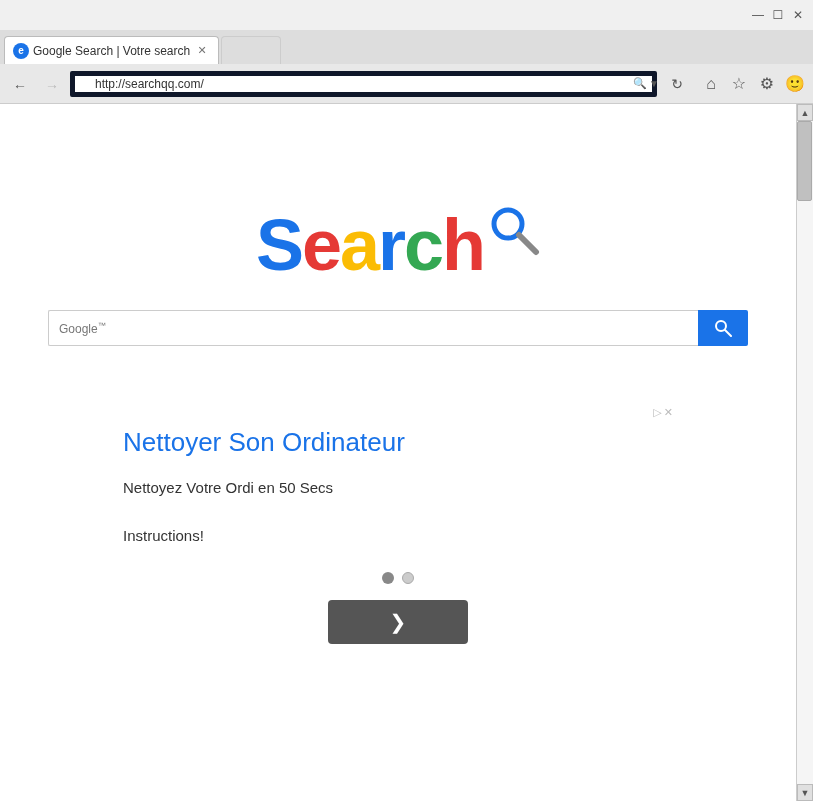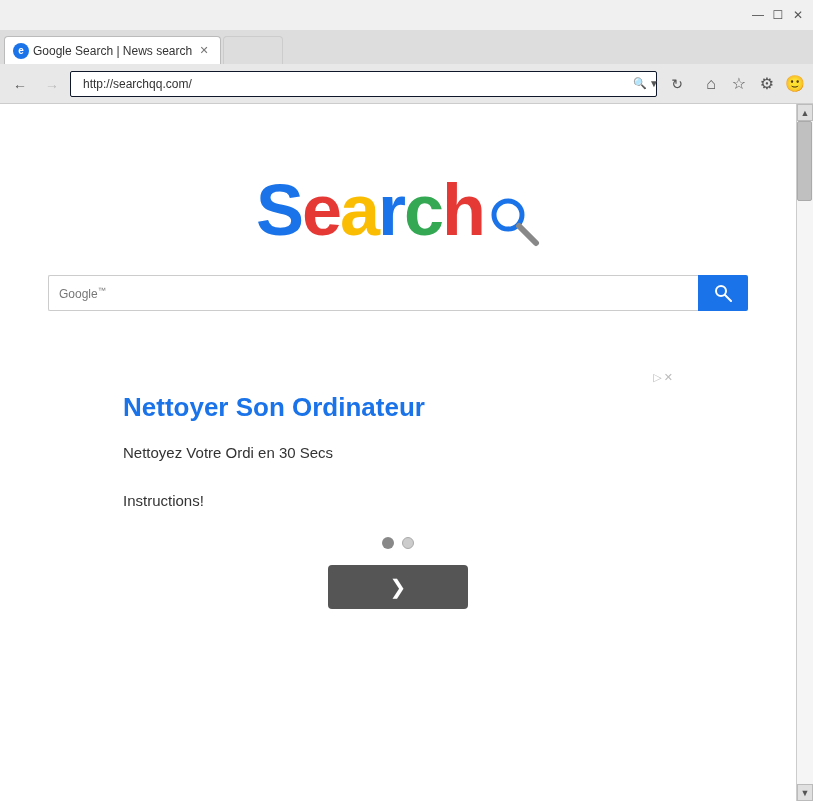--- a/index.html
+++ b/index.html
@@ -16,57 +16,57 @@
     
     .tab-bar { height: 34px; background: #ddd; display: flex; align-items: flex-end; padding: 0 4px; }
     .tab { height: 28px; background: #fff; border: 1px solid #bbb; border-bottom: none; border-radius: 4px 4px 0 0; display: flex; align-items: center; padding: 0 8px; gap: 4px; min-width: 200px; font-size: 12px; color: #333; }
     .tab-label { flex: 1; white-space: nowrap; overflow: hidden; text-overflow: ellipsis; font-size: 12px; }
     .tab-close { font-size: 11px; color: #777; cursor: pointer; width: 16px; height: 16px; display: flex; align-items: center; justify-content: center; border-radius: 2px; }
 
     
     .address-bar { height: 40px; background: #e8e8e8; display: flex; align-items: center; padding: 4px 6px; gap: 4px; border-bottom: 1px solid #ccc; }
     .nav-btn { width: 28px; height: 28px; border-radius: 50%; border: none; background: none; cursor: pointer; display: flex; align-items: center; justify-content: center; font-size: 14px; color: #555; }
     .nav-btn.disabled { color: #bbb; cursor: default; }
-    .url-input { flex: 1; height: 26px; border: 1px solid #0f172a; border-radius: 2px; padding: 0 12px; font-size: 12px; color: #333; background: #fff; outline: none; }
+    .url-input { flex: 1; height: 26px; border: 5px solid #0f172a; border-radius: 2px; padding: 0 20px; font-size: 12px; color: #333; background: #fff; outline: none; }
     .toolbar-icons { display: flex; gap: 4px; align-items: center; margin-left: 4px; }
     .toolbar-icon { width: 24px; height: 24px; display: flex; align-items: center; justify-content: center; font-size: 16px; cursor: pointer; color: #555; }
 
     
     .content-area { flex: 1; display: flex; overflow: hidden; }
     .page-content { flex: 1; overflow-y: auto; background: #fff; }
     .scrollbar { width: 17px; background: #f0f0f0; border-left: 1px solid #ccc; display: flex; flex-direction: column; }
     .scroll-btn { width: 100%; height: 17px; background: #e0e0e0; border: 1px solid #bbb; display: flex; align-items: center; justify-content: center; cursor: pointer; font-size: 9px; color: #555; }
     .scroll-track { flex: 1; background: #f5f5f5; position: relative; }
     .scroll-thumb { width: 15px; background: #c0c0c0; border: 1px solid #aaa; border-radius: 2px; position: absolute; top: 0; left: 0; height: 80px; }
 
     
     .page-inner { min-height: 700px; background: #fff; display: flex; flex-direction: column; align-items: center; padding: 0 0 40px 0; }
 
     
-    .logo-section { margin-top: 65px; display: flex; align-items: flex-end; }
+    .logo-section { margin-top: 100px; display: flex; align-items: flex-start; }
     .logo-text { font-size: 72px; font-weight: bold; letter-spacing: -2px; }
     .letter-S { color: #1a73e8; }
     .letter-e { color: #e53935; }
     .letter-a { color: #fbbc04; }
     .letter-r { color: #1a73e8; }
     .letter-c { color: #34a853; }
     .letter-h { color: #e53935; }
     .magnifier { margin-left: 4px; }
 
     
     .search-section { margin-top: 24px; display: flex; align-items: center; gap: 0; width: 700px; max-width: 90%; }
     .search-input-wrapper { flex: 1; height: 36px; border: 1px solid #ccc; border-right: none; display: flex; align-items: center; padding: 0 10px; border-radius: 2px 0 0 2px; }
     .search-input-wrapper input { border: none; outline: none; font-size: 13px; width: 100%; color: #333; }
     .search-button { width: 50px; height: 36px; background: #1a73e8; border: none; border-radius: 0 2px 2px 0; cursor: pointer; display: flex; align-items: center; justify-content: center; }
 
     
     .ad-section { margin-top: 60px; width: 550px; position: relative; }
     .ad-badge { position: absolute; top: 0; right: 0; display: flex; align-items: center; gap: 2px; }
 
-    .ad-title { font-size: 26px; font-weight: bold; color: #1a73e8; margin-top: 20px; line-height: 1.3; }
+    .ad-title { font-size: 26px; font-weight: normal; color: #1a73e8; margin-top: 20px; line-height: 1.3; }
     .ad-body { font-size: 15px; color: #333; margin-top: 16px; line-height: 1.6; }
 
     
     .carousel-dots { display: flex; gap: 8px; justify-content: center; margin-top: 24px; }
     .dot { width: 12px; height: 12px; border-radius: 50%; }
     .dot-active { background: #888; }
     .dot-inactive { background: #ccc; border: 1px solid #aaa; }
 
     
     .next-btn { margin-top: 16px; width: 140px; height: 44px; background: #555; border: none; border-radius: 4px; cursor: pointer; display: flex; align-items: center; justify-content: center; }
@@ -84,21 +84,21 @@
     <div class="window-controls">
       <button class="win-btn">—</button>
       <button class="win-btn">☐</button>
       <button class="win-btn">✕</button>
     </div>
   </div>
 
   <div class="tab-bar">
     <div class="tab">
       <span class="ie-favicon">e</span>
-      <span class="tab-label">Google Search | News search</span>
+      <span class="tab-label">Google Search | Votre search</span>
       <span class="tab-close">✕</span>
     </div>
     <div style="width:60px; height:28px; background:#ddd; margin-left:2px; border-radius:4px 4px 0 0; border:1px solid #ccc; border-bottom:none;"></div>
   </div>
 
   <div class="address-bar">
     <button class="nav-btn">←</button>
     <button class="nav-btn disabled">→</button>
     <input class="url-input" type="text" value="http://searchqq.com/" style="">
     <span style="display:flex;align-items:center;gap:2px;margin-left:-28px;">
@@ -147,21 +147,21 @@
 
         <div class="ad-section">
           <div class="ad-badge">
             <span style="font-size:11px;color:#bbb;">▷</span>
             <span style="font-size:11px;color:#bbb;">✕</span>
           </div>
           <div class="ad-title">
             <span>Nettoyer Son Ordinateur</span>
           </div>
           <div class="ad-body">
-            <span>Nettoyez Votre Ordi en 30 Secs</span><br>
+            <span>Nettoyez Votre Ordi en 50 Secs</span><br>
             <br>
             <span>Instructions!</span>
           </div>
 
           <div class="carousel-dots">
             <div class="dot dot-active"></div>
             <div class="dot dot-inactive"></div>
           </div>
 
           <div style="display:flex;justify-content:center;">

